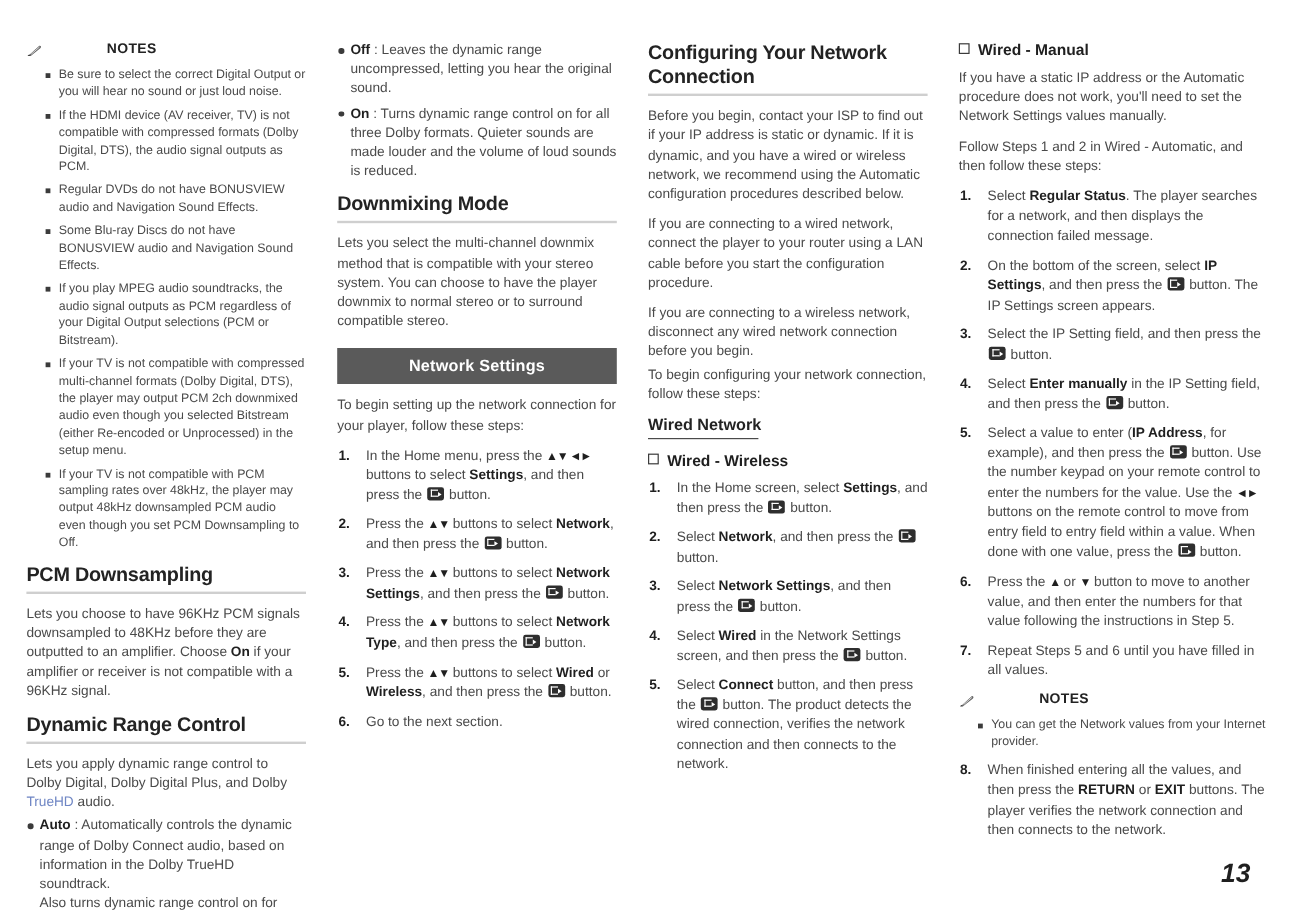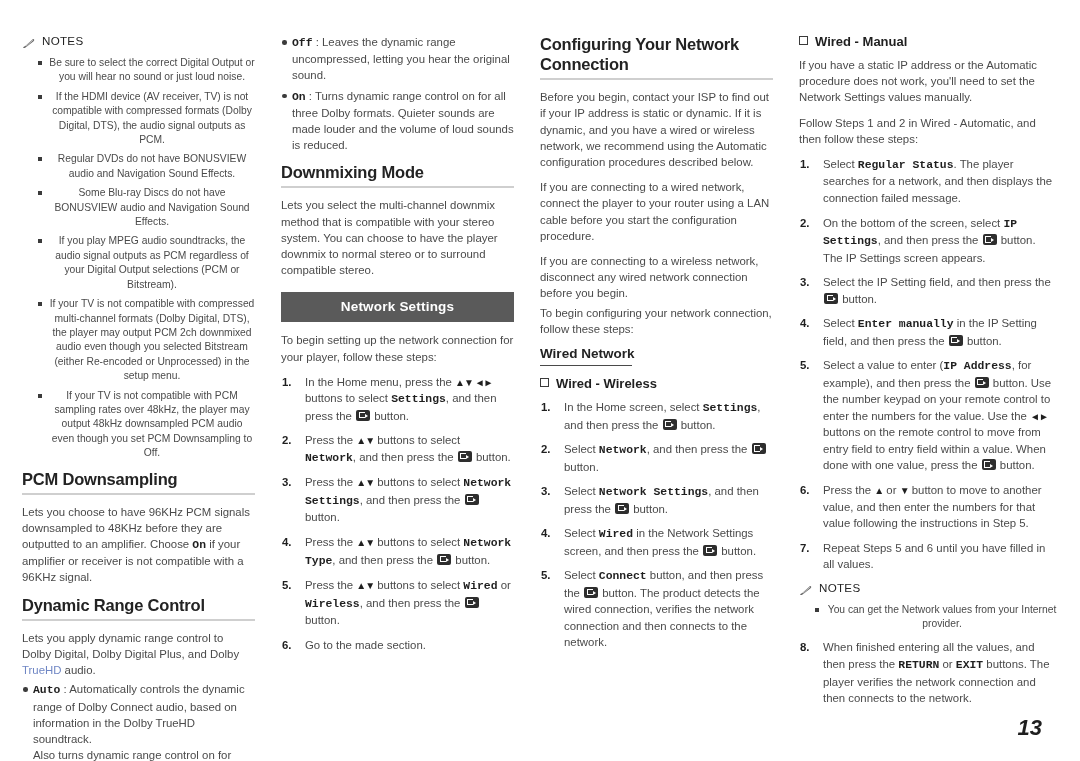--- a/index.html
+++ b/index.html
@@ -61,21 +61,21 @@
   }
 
   
   p.body {
     font-size: 11.4px;
     line-height: 1.42;
     margin: 0 0 9px 0;
     color: #4a4a4a;
   }
   p.body.tight { margin-bottom: 3px; }
-  b { color: #1f1f1f; font-weight: bold; font-family: Liberation Mono, monospace; }
+  b { color: #1f1f1f; font-weight: bold; }
   .truehd { color: #6f86c4; }
 
   
   .banner {
     background: #5a5a5a;
     color: #ffffff;
     font-size: 13.5px;
     font-weight: bold;
     text-align: center;
     padding: 7px 0 8px 0;
@@ -85,31 +85,31 @@
 
   
   .notes-head {
     display: flex;
     align-items: flex-start;
     gap: 7px;
     margin: 0 0 3px 0;
   }
   .notes-title {
     font-size: 11.6px;
-    font-weight: normal;
+    font-weight: bold;
     color: #232323;
     letter-spacing: 0.3px;
+    margin-left: 47px;
   }
   .pencil-icon { flex: 0 0 auto; margin-top: 1px; }
 
   ul.notes {
     list-style: none;
     margin: 0 0 8px 0;
     padding: 0 0 0 16px;
-    text-align: center;
   }
   ul.notes > li {
     position: relative;
     font-size: 10.3px;
     line-height: 1.4;
     color: #4a4a4a;
     margin-bottom: 5px;
     padding-left: 11px;
   }
   ul.notes > li:before {
@@ -296,21 +296,21 @@
       <div class="banner">Network Settings</div>
 
       <p class="body">To begin setting up the network connection for your player, follow these steps:</p>
 
       <ol class="steps">
           <li>In the Home menu, press the <span class="arrows">▲▼ ◄►</span> buttons to select <b>Settings</b>, and then press the <span class="enter-btn"></span> button.</li>
           <li>Press the <span class="arrows">▲▼</span> buttons to select <b>Network</b>, and then press the <span class="enter-btn"></span> button.</li>
           <li>Press the <span class="arrows">▲▼</span> buttons to select <b>Network Settings</b>, and then press the <span class="enter-btn"></span> button.</li>
           <li>Press the <span class="arrows">▲▼</span> buttons to select <b>Network Type</b>, and then press the <span class="enter-btn"></span> button.</li>
           <li>Press the <span class="arrows">▲▼</span> buttons to select <b>Wired</b> or <b>Wireless</b>, and then press the <span class="enter-btn"></span> button.</li>
-          <li>Go to the made section.</li>
+          <li>Go to the next section.</li>
         </ol>
     </div>
 
     <div class="col">
       <h2 class="section">Configuring Your Network Connection</h2>
       <hr class="rule">
       <p class="body">Before you begin, contact your ISP to find out if your IP address is static or dynamic. If it is dynamic, and you have a wired or wireless network, we recommend using the Automatic configuration procedures described below.</p>
       <p class="body">If you are connecting to a wired network, connect the player to your router using a LAN cable before you start the configuration procedure.</p>
       <p class="body tight">If you are connecting to a wireless network, disconnect any wired network connection before you begin.</p>
       <p class="body">To begin configuring your network connection, follow these steps:</p>

